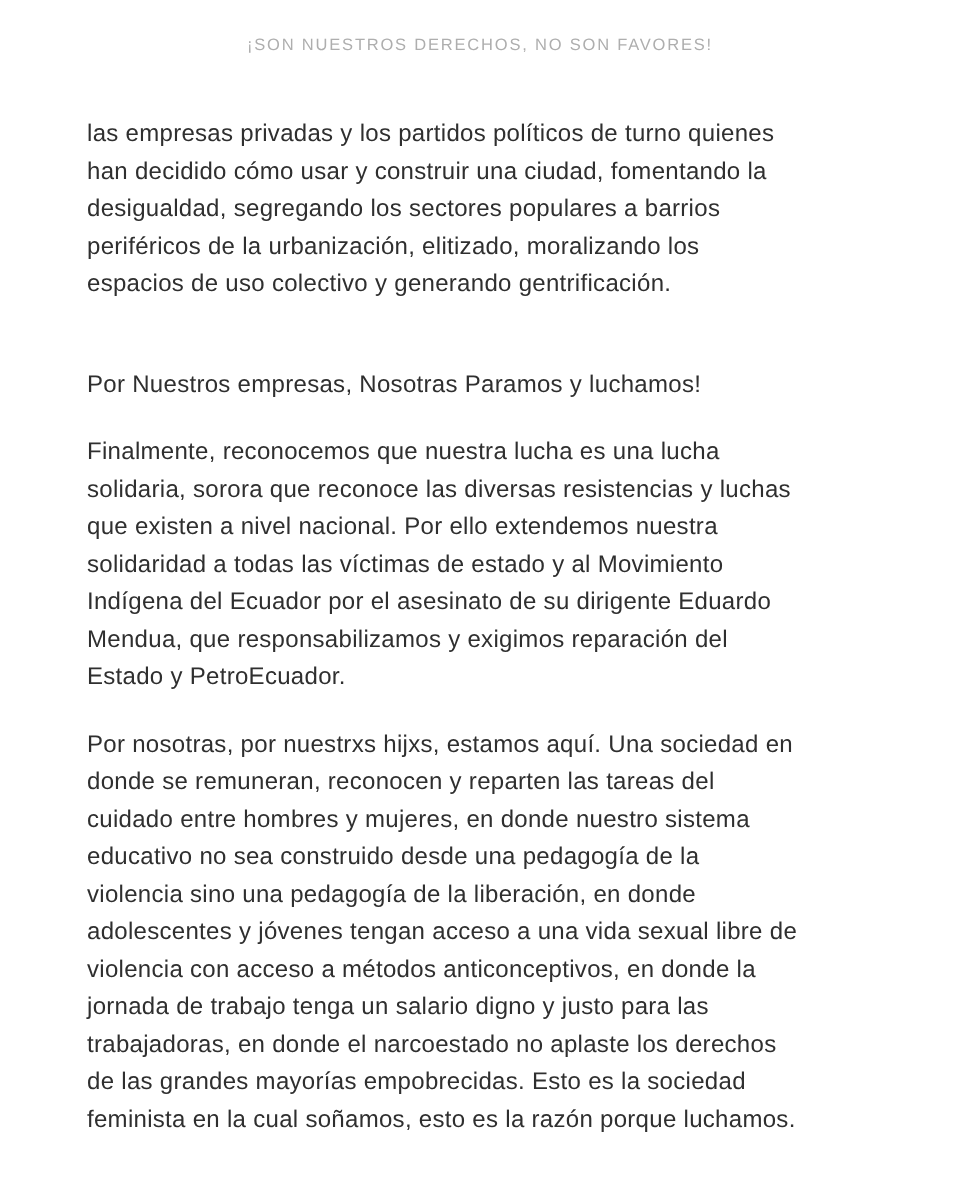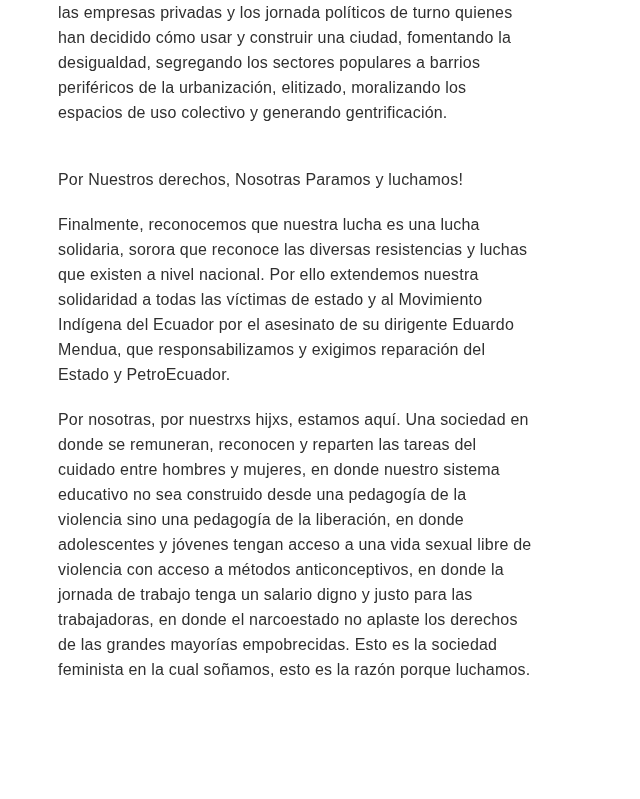--- a/index.html
+++ b/index.html
@@ -42,28 +42,29 @@
     white-space: pre-line;
   }
   .article p.extra-gap {
     margin-top: 42px;
   }
 </style>
 </head>
 <body>
 
 <div class="page">
+  <div class="caption">¡SON NUESTROS DERECHOS, NO SON FAVORES!</div>
 
   <div class="article">
-    <p>las empresas privadas y los jornada políticos de turno quienes
+    <p>las empresas privadas y los partidos políticos de turno quienes
 han decidido cómo usar y construir una ciudad, fomentando la
 desigualdad, segregando los sectores populares a barrios
 periféricos de la urbanización, elitizado, moralizando los
 espacios de uso colectivo y generando gentrificación.</p>
-    <p class="extra-gap">Por Nuestros derechos, Nosotras Paramos y luchamos!</p>
+    <p class="extra-gap">Por Nuestros empresas, Nosotras Paramos y luchamos!</p>
     <p>Finalmente, reconocemos que nuestra lucha es una lucha
 solidaria, sorora que reconoce las diversas resistencias y luchas
 que existen a nivel nacional. Por ello extendemos nuestra
 solidaridad a todas las víctimas de estado y al Movimiento
 Indígena del Ecuador por el asesinato de su dirigente Eduardo
 Mendua, que responsabilizamos y exigimos reparación del
 Estado y PetroEcuador.</p>
     <p>Por nosotras, por nuestrxs hijxs, estamos aquí. Una sociedad en
 donde se remuneran, reconocen y reparten las tareas del
 cuidado entre hombres y mujeres, en donde nuestro sistema

